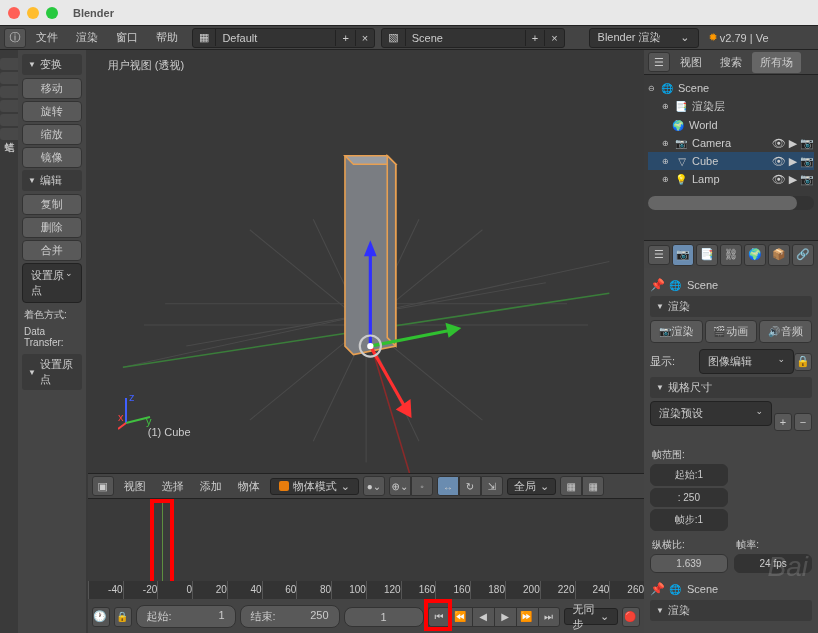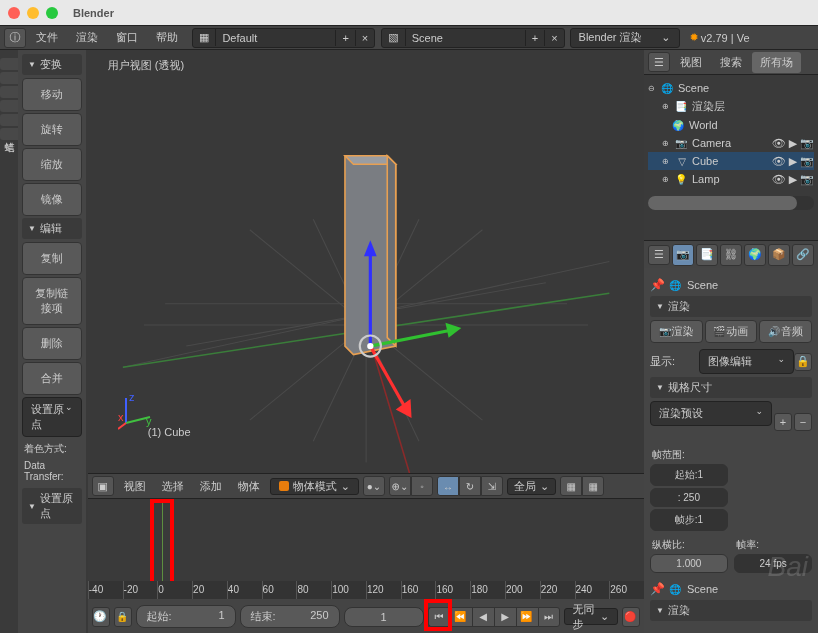--- a/index.html
+++ b/index.html
@@ -20,21 +20,21 @@
 .hdr-sel{background:#333;border:1px solid #222;border-radius:3px;padding:2px 8px;height:20px;display:flex;align-items:center}
 .orange{color:#f90}
 
 .main{display:flex;height:calc(100% - 50px)}
 .left-col{width:158px;display:flex}
 .left-tabs{width:18px;background:#3a3a3a;display:flex;flex-direction:column;padding-top:8px}
 .vtab{writing-mode:vertical-rl;padding:6px 2px;font-size:10px;background:#484848;margin-bottom:2px;border-radius:3px 0 0 3px;text-align:center}
 .left-panel{flex:1;background:#454545;padding:4px;overflow:hidden}
 .phdr{background:#3a3a3a;padding:3px 6px;border-radius:3px;margin-bottom:3px;display:flex;align-items:center}
 .phdr::before{content:'▼';font-size:8px;margin-right:4px}
-.pbtn{background:#595959;border:1px solid #333;border-radius:4px;padding:8px 8px;margin-bottom:2px;text-align:center;cursor:pointer}
+.pbtn{background:#595959;border:1px solid #333;border-radius:4px;padding:2px 8px;margin-bottom:2px;text-align:center;cursor:pointer}
 .pbtn-row{display:flex;gap:2px}
 .pbtn-row .pbtn{flex:1}
 .psel{background:#333;border:1px solid #222;border-radius:4px;padding:4px 8px;margin-bottom:3px;display:flex;justify-content:space-between}
 .psel::after{content:'⌄';font-size:9px}
 .plabel{padding:2px 2px;font-size:10px}
 
 .center-col{flex:1;display:flex;flex-direction:column}
 .viewport{flex:1;background:#393939;position:relative;overflow:hidden}
 .vp-label{position:absolute;top:8px;left:20px}
 .vp-obj{position:absolute;bottom:35px;left:60px}
@@ -46,21 +46,21 @@
 .icon-group{display:flex}
 .icon-group .icon-btn{border-radius:0}
 .icon-group .icon-btn:first-child{border-radius:3px 0 0 3px}
 .icon-group .icon-btn:last-child{border-radius:0 3px 3px 0}
 .mode-sel{background:#333;border:1px solid #222;border-radius:3px;padding:2px 8px;height:17px;display:flex;align-items:center;gap:4px}
 .orange-cube{width:10px;height:10px;background:#e87d0d;border-radius:2px}
 
 .timeline{height:135px;background:#393939;border-top:1px solid #222;position:relative}
 .tl-canvas{height:100px;background:#3a3a3a;position:relative;overflow:hidden}
 .tl-ruler{position:absolute;bottom:0;left:0;right:0;height:18px;background:#333;display:flex}
-.tl-tick{flex:1;text-align:left;font-size:10px;padding-top:3px;border-left:1px solid #555}
+.tl-tick{flex:1;text-align:right;font-size:10px;padding-top:3px;border-left:1px solid #555}
 .tl-cursor{position:absolute;top:0;bottom:0;width:1px;background:#5d8f3f}
 .red-box{position:absolute;border:4px solid #ff0000;background:transparent}
 .tl-hdr{height:35px;background:#444;display:flex;align-items:center;padding:0 4px;gap:4px}
 .numfield{background:#595959;border:1px solid #333;border-radius:8px;padding:3px 10px;display:flex;justify-content:space-between;min-width:100px}
 .play-btns{display:flex;gap:0}
 .play-btns .icon-btn{border-radius:0;border-right:none}
 .play-btns .icon-btn:first-child{border-radius:3px 0 0 3px}
 .play-btns .icon-btn:last-child{border-radius:0 3px 3px 0;border-right:1px solid #333}
 
 .right-col{width:190px;background:#454545;display:flex;flex-direction:column}
@@ -114,21 +114,21 @@
     <div class="lb-seg wide">Default</div>
     <div class="lb-seg">+</div>
     <div class="lb-seg">×</div>
   </div>
   <div class="layout-box">
     <div class="lb-seg">▧</div>
     <div class="lb-seg wide">Scene</div>
     <div class="lb-seg">+</div>
     <div class="lb-seg">×</div>
   </div>
-  <div class="hdr-sel" style="margin-left:3px;width:110px">
+  <div class="hdr-sel" style="margin-left:22px;width:110px">
       <span>Blender 渲染</span>
       <span style="margin-left:auto">⌄</span>
     </div>
   <span class="orange" style="margin-left:8px">✹</span>
   <span>v2.79 | Ve</span>
 </div>
 
 <div class="main">
 
   <div class="left-col">
@@ -141,21 +141,20 @@
       <div class="vtab">蜡笔</div>
     </div>
     <div class="left-panel">
       <div class="phdr">变换</div>
       <div class="pbtn">移动</div>
       <div class="pbtn">旋转</div>
       <div class="pbtn">缩放</div>
       <div class="pbtn">镜像</div>
       <div class="phdr">编辑</div>
       <div class="pbtn">复制</div>
-      <div class="pbtn">复制链接项</div>
       <div class="pbtn">删除</div>
       <div class="pbtn">合并</div>
       <div class="psel">
           <span>设置原点</span>
         </div>
       <div class="plabel">着色方式:</div>
       <div class="plabel">Data Transfer:</div>
       <div class="set-origin-row">
           <span>设置原点</span>
         </div>
@@ -397,21 +396,21 @@
         <div class="half">
           <div class="plabel">帧范围:</div>
           <div class="numbtn dk">起始:1</div>
           <div class="numbtn dk">: 250</div>
           <div class="numbtn dk">帧步:1</div>
         </div>
       </div>
       <div class="row-sp">
         <div class="half">
           <div class="plabel">纵横比:</div>
-          <div class="numbtn">1.000</div>
+          <div class="numbtn">1.639</div>
         </div>
         <div class="half">
           <div class="plabel">帧率:</div>
           <div class="numbtn dk">24 fps</div>
         </div>
       </div>
       <div class="breadcrumb">
           <span class="pin">📌</span>
           <span class="ticon">🌐</span>
           <span>Scene</span>

